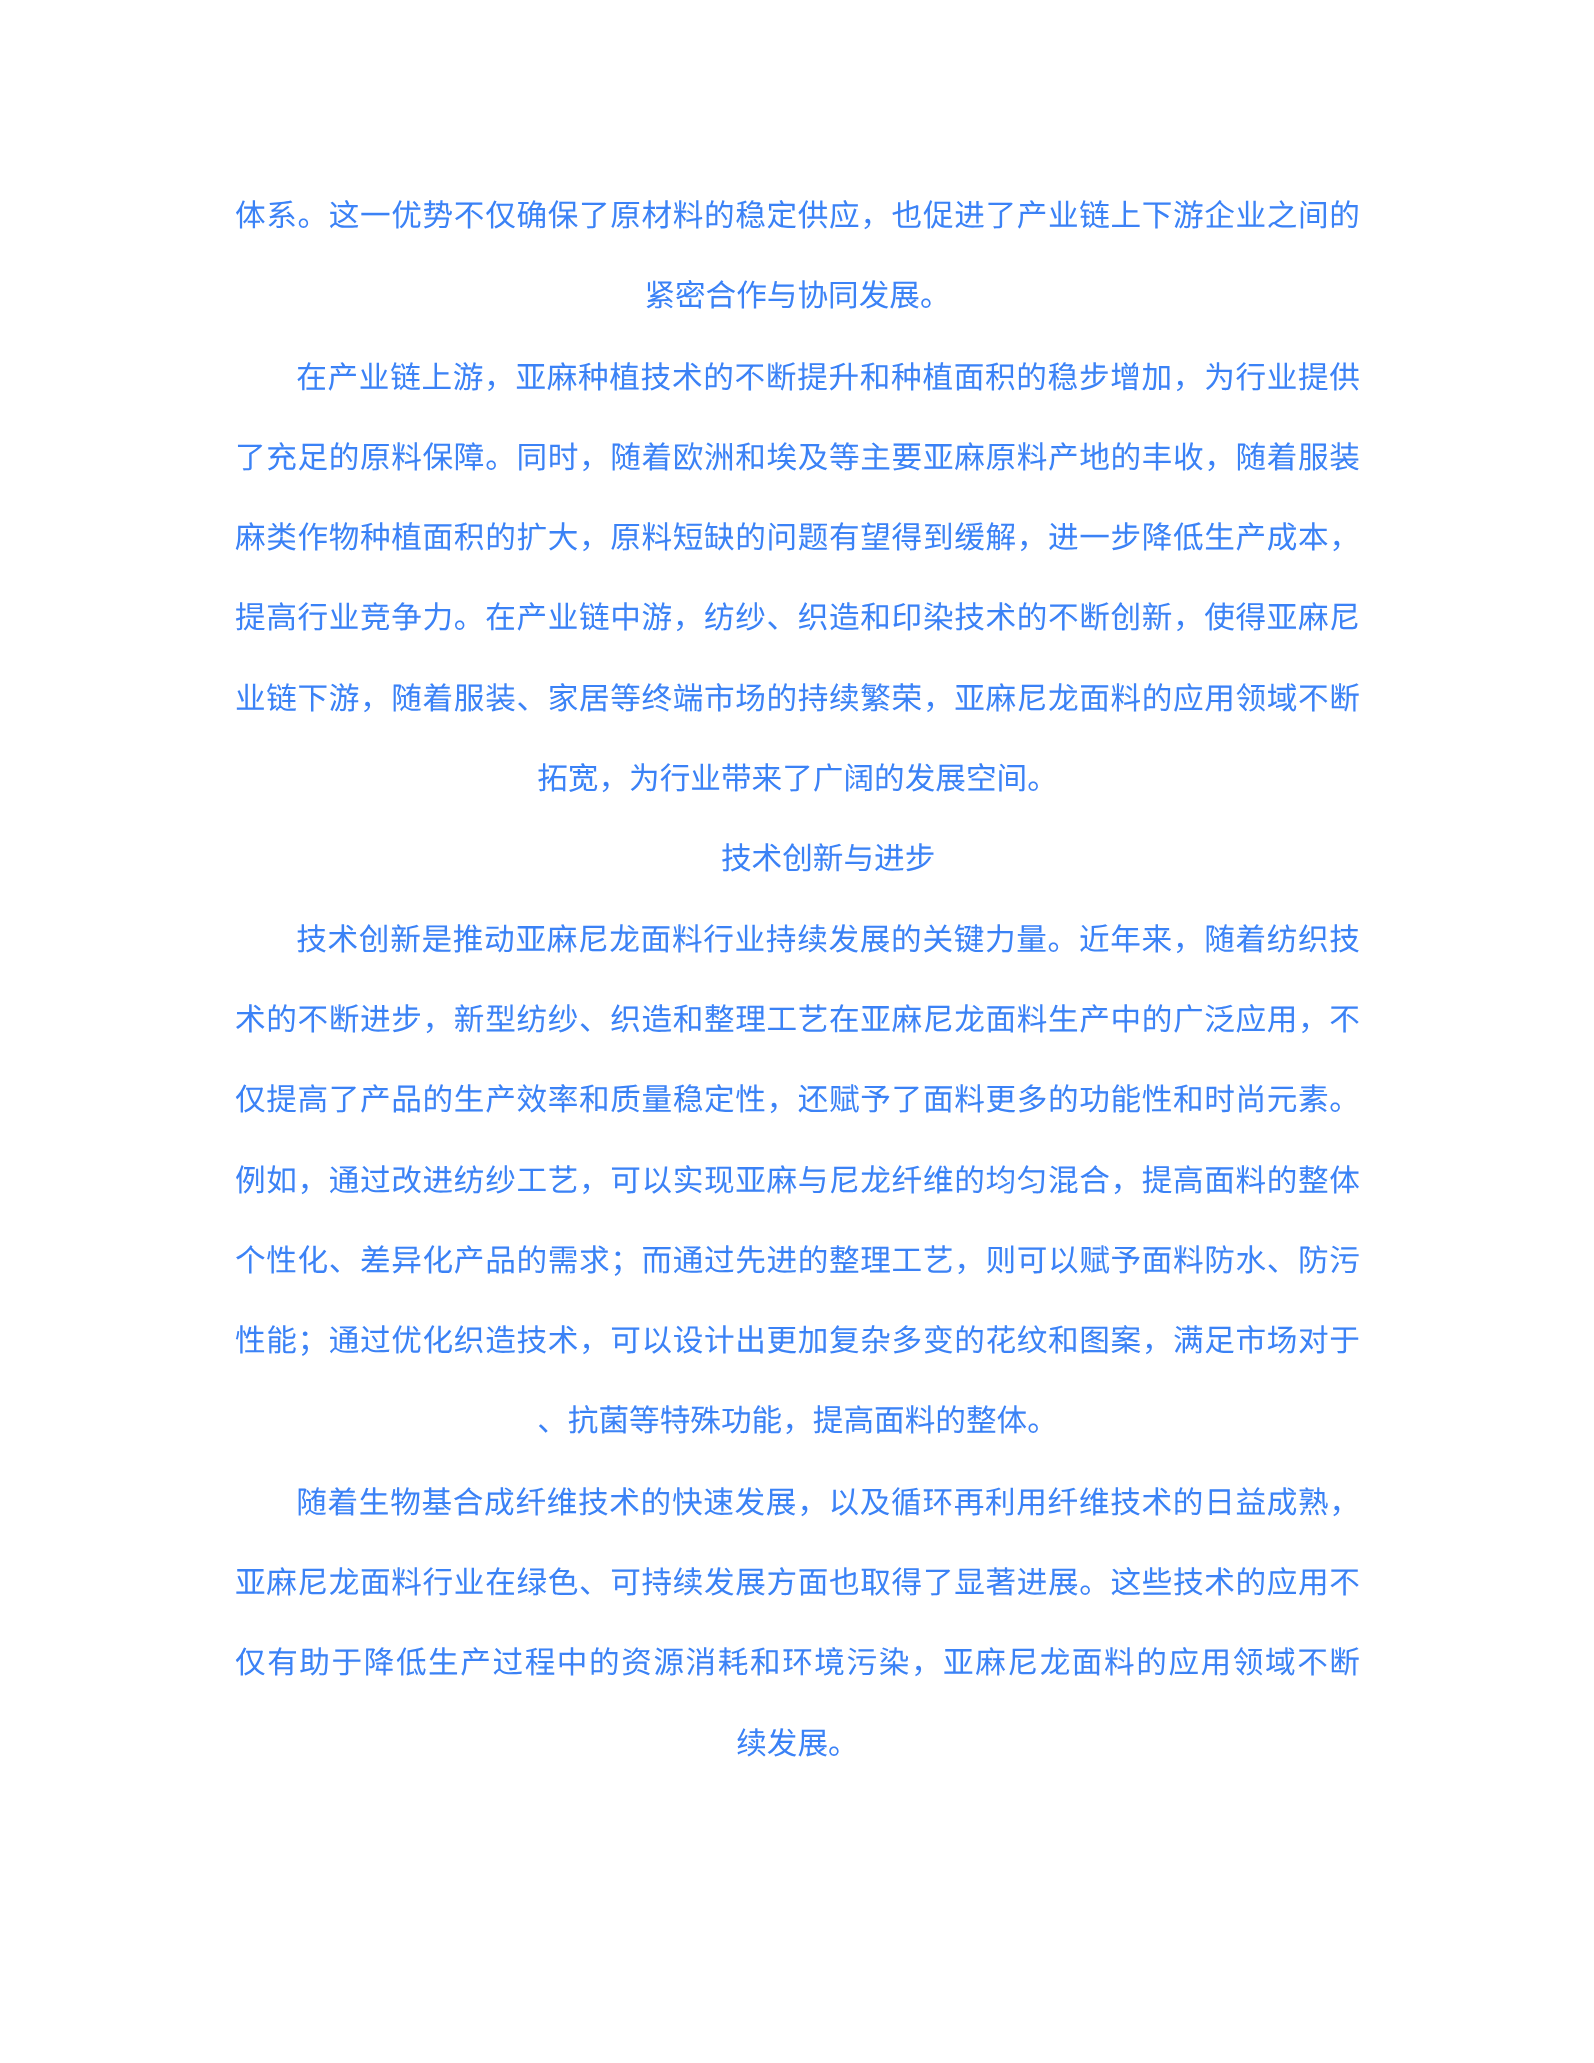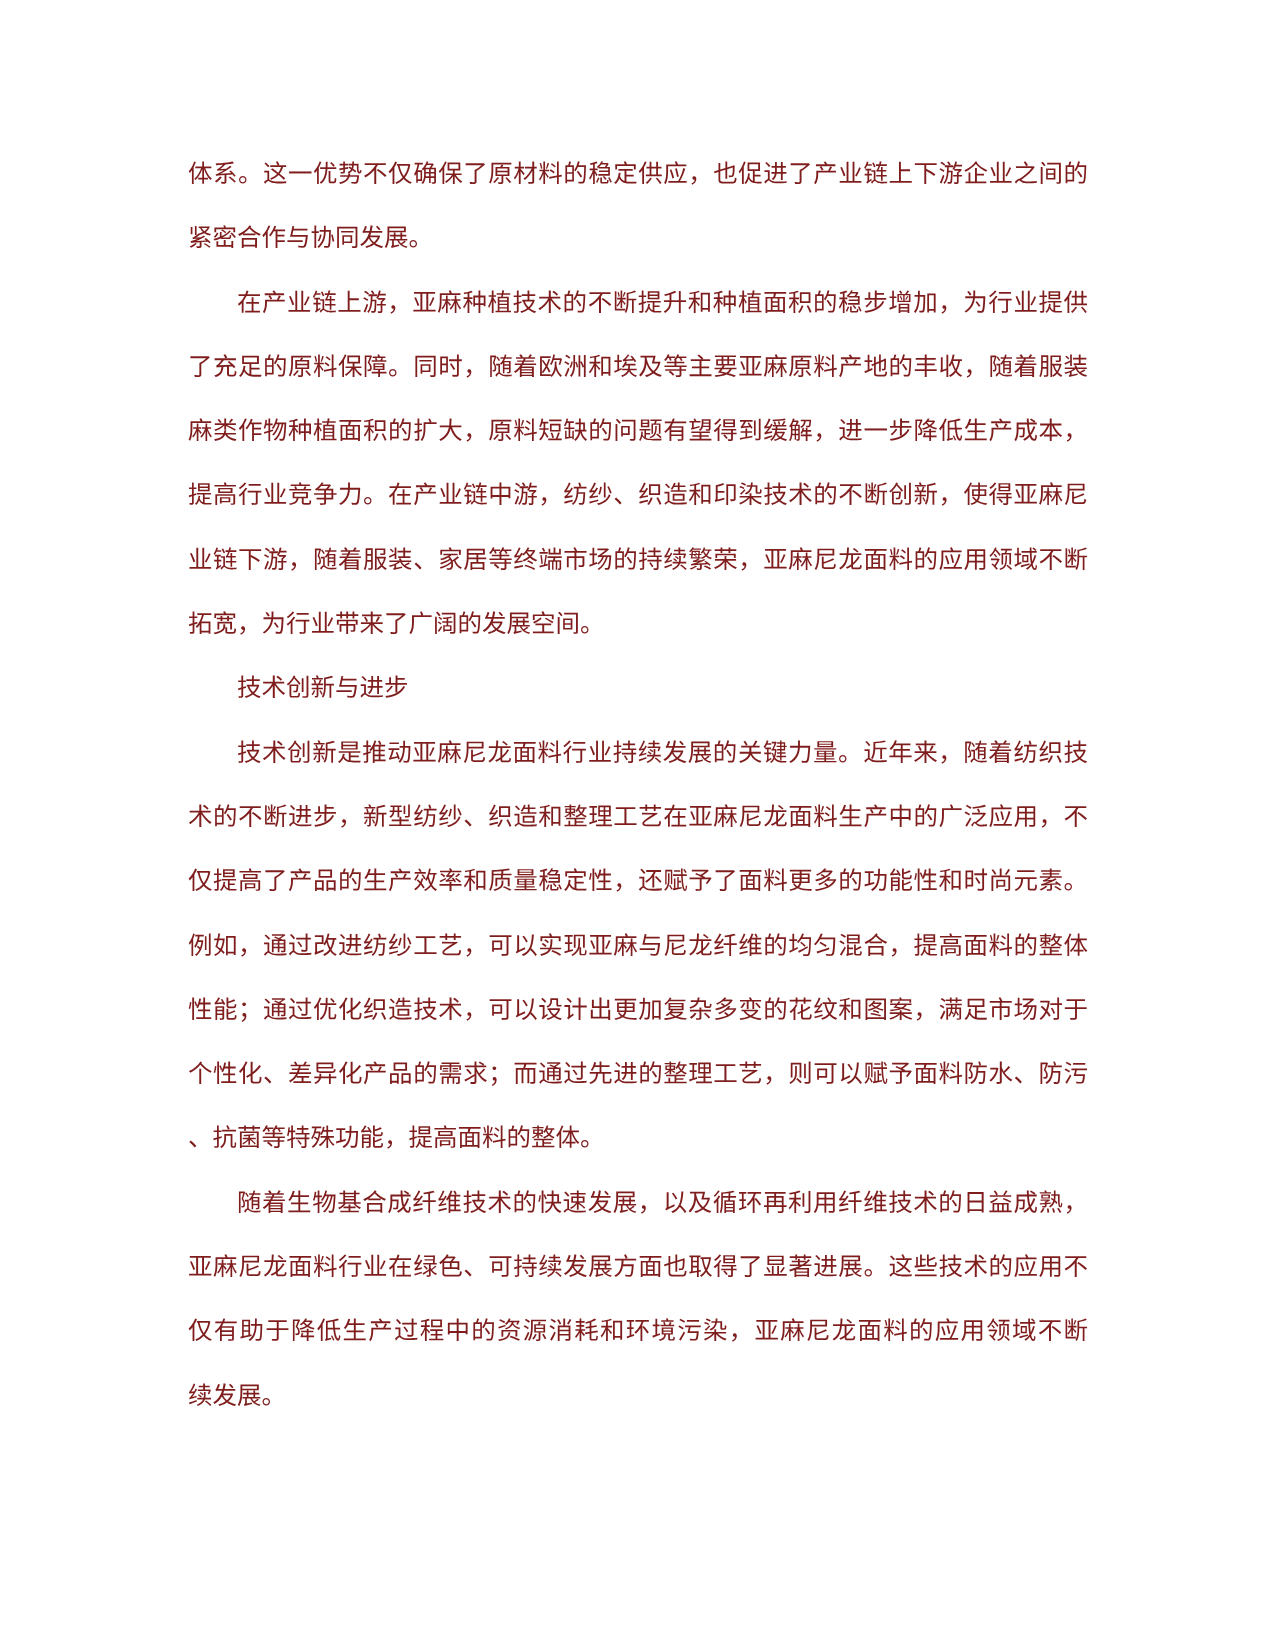--- a/index.html
+++ b/index.html
@@ -28,50 +28,50 @@
     top: 142px;
     width: 900px;
     color: #000000;
     font-size: 24.5px;
     line-height: 64.3px;
     letter-spacing: 0;
   }
   .line {
     height: 64.3px;
     overflow: hidden;
-    text-align: left;
+    text-align: center;
   }
   .line.full {
     text-align: justify;
     text-align-last: justify;
     word-break: break-all;
   }
   .line.indent {
     text-indent: 49px;
   }
 </style>
 </head>
 <body style="background: rgb(255, 255, 255);">
 
 <div class="page">
-  <div class="text-block" style="color: #7f1d1d;">
+  <div class="text-block" style="color: #3b82f6;">
       <div class="line full">体系。这一优势不仅确保了原材料的稳定供应，也促进了产业链上下游企业之间的</div>
       <div class="line">紧密合作与协同发展。</div>
       <div class="line full indent">在产业链上游，亚麻种植技术的不断提升和种植面积的稳步增加，为行业提供</div>
       <div class="line full">了充足的原料保障。同时，随着欧洲和埃及等主要亚麻原料产地的丰收，随着服装</div>
       <div class="line full">麻类作物种植面积的扩大，原料短缺的问题有望得到缓解，进一步降低生产成本，</div>
       <div class="line full">提高行业竞争力。在产业链中游，纺纱、织造和印染技术的不断创新，使得亚麻尼</div>
       <div class="line full">业链下游，随着服装、家居等终端市场的持续繁荣，亚麻尼龙面料的应用领域不断</div>
       <div class="line">拓宽，为行业带来了广阔的发展空间。</div>
       <div class="line indent">技术创新与进步</div>
       <div class="line full indent">技术创新是推动亚麻尼龙面料行业持续发展的关键力量。近年来，随着纺织技</div>
       <div class="line full">术的不断进步，新型纺纱、织造和整理工艺在亚麻尼龙面料生产中的广泛应用，不</div>
       <div class="line full">仅提高了产品的生产效率和质量稳定性，还赋予了面料更多的功能性和时尚元素。</div>
       <div class="line full">例如，通过改进纺纱工艺，可以实现亚麻与尼龙纤维的均匀混合，提高面料的整体</div>
+      <div class="line full">个性化、差异化产品的需求；而通过先进的整理工艺，则可以赋予面料防水、防污</div>
       <div class="line full">性能；通过优化织造技术，可以设计出更加复杂多变的花纹和图案，满足市场对于</div>
-      <div class="line full">个性化、差异化产品的需求；而通过先进的整理工艺，则可以赋予面料防水、防污</div>
       <div class="line">、抗菌等特殊功能，提高面料的整体。</div>
       <div class="line full indent">随着生物基合成纤维技术的快速发展，以及循环再利用纤维技术的日益成熟，</div>
       <div class="line full">亚麻尼龙面料行业在绿色、可持续发展方面也取得了显著进展。这些技术的应用不</div>
       <div class="line full">仅有助于降低生产过程中的资源消耗和环境污染，亚麻尼龙面料的应用领域不断</div>
       <div class="line">续发展。</div>
     </div>
 </div>
 
 </body></html>

